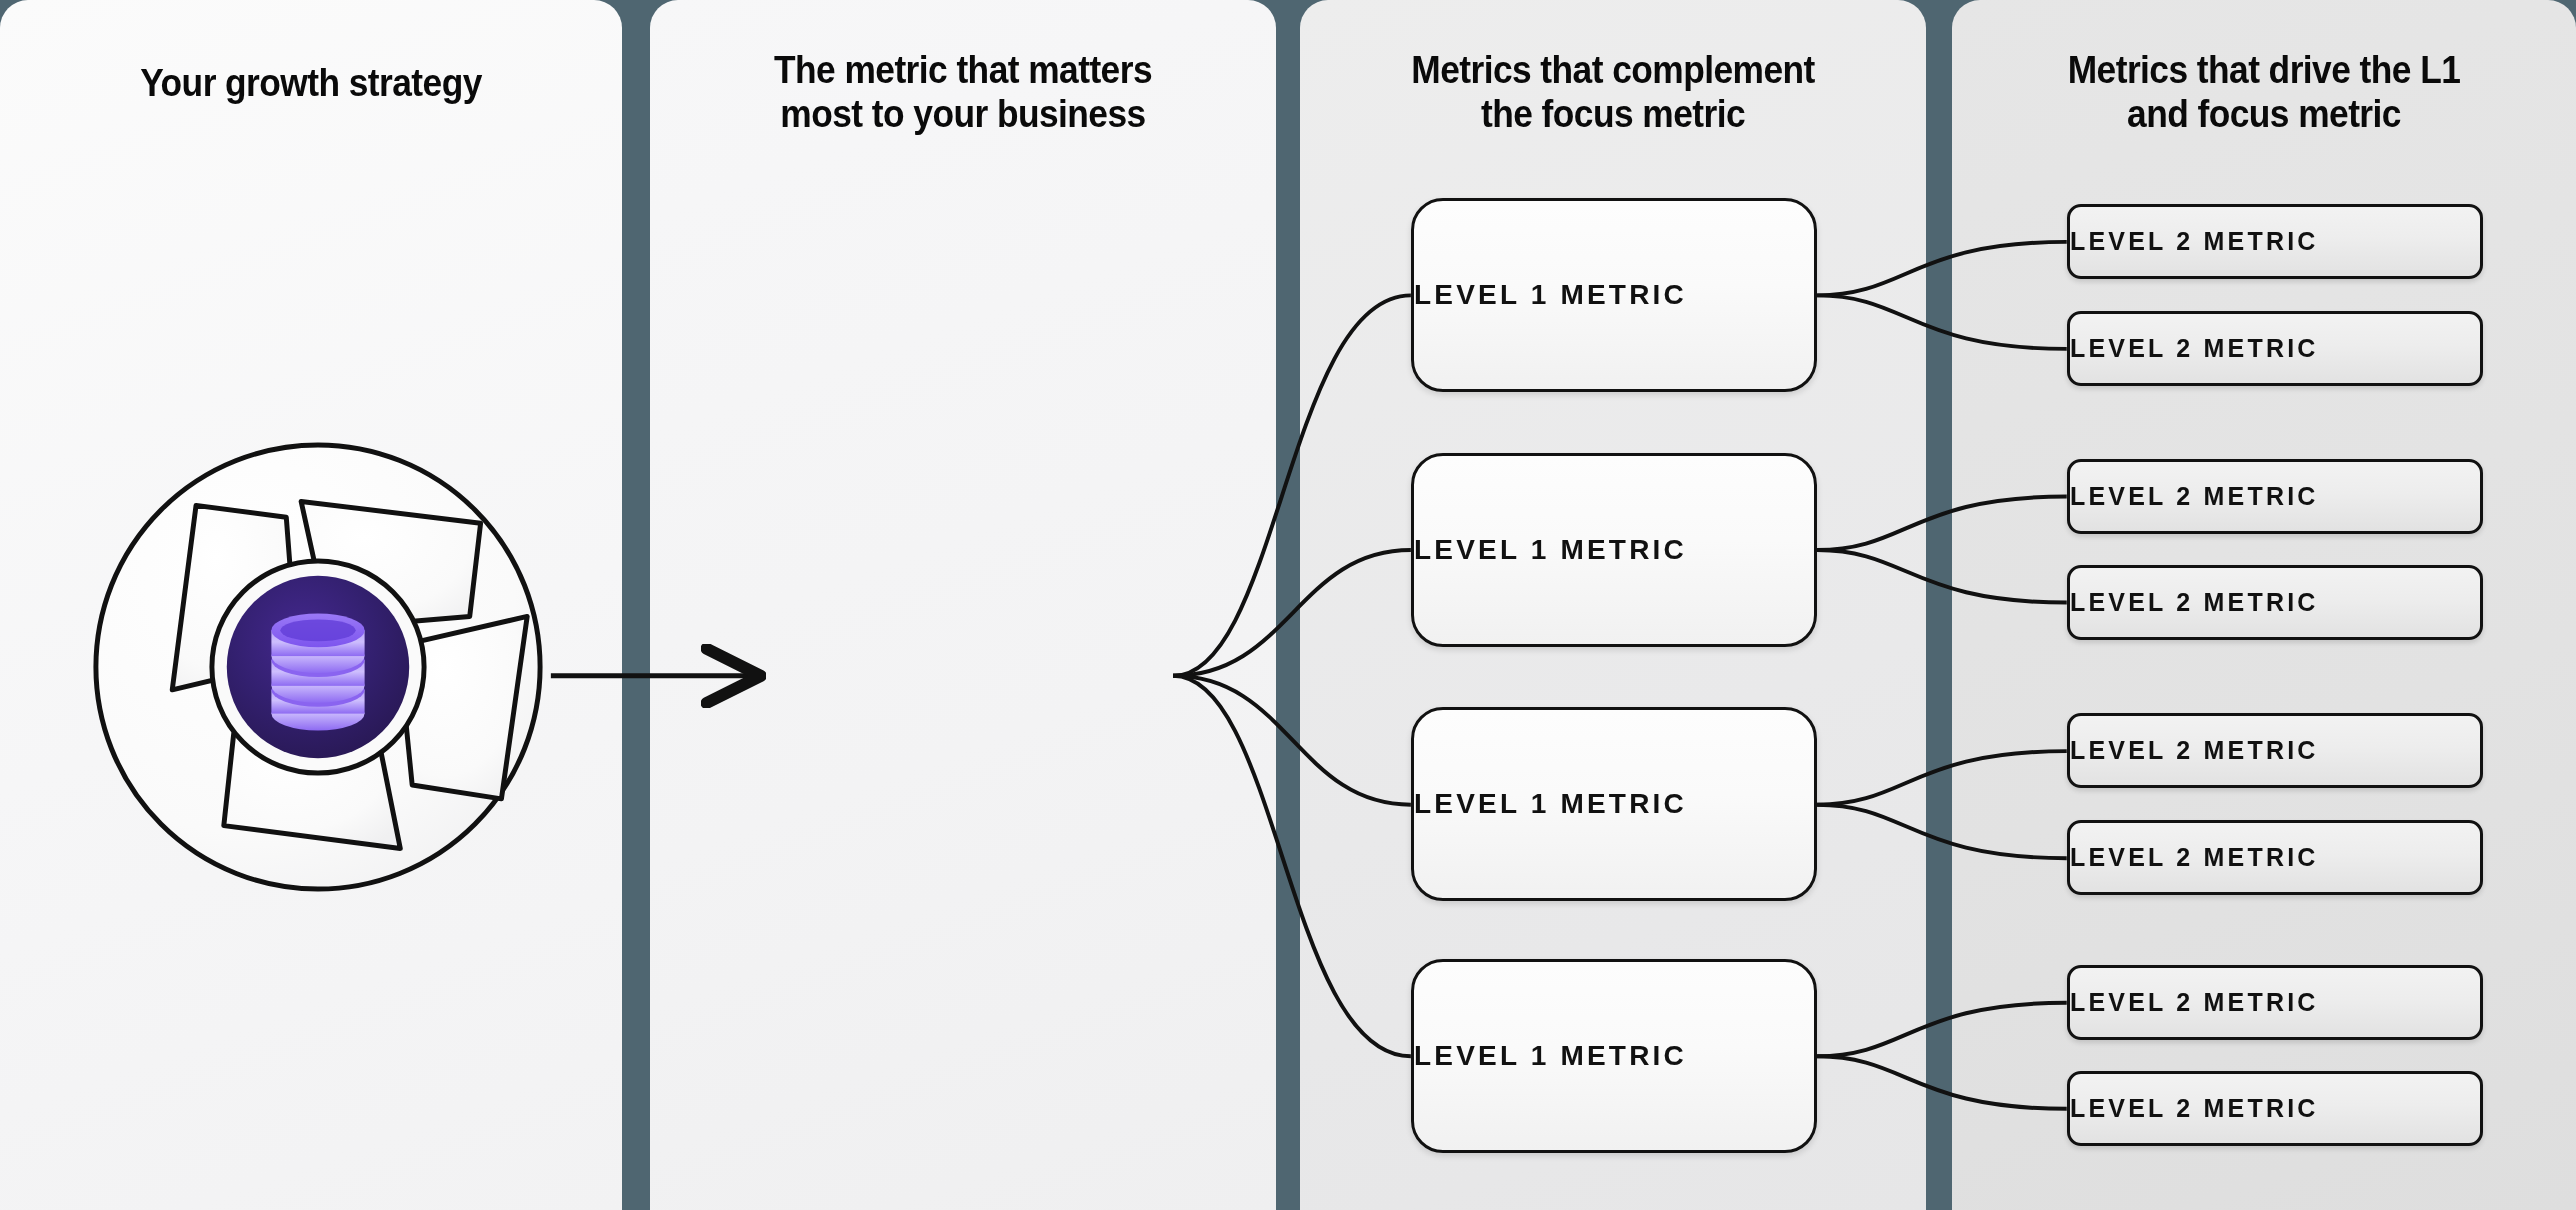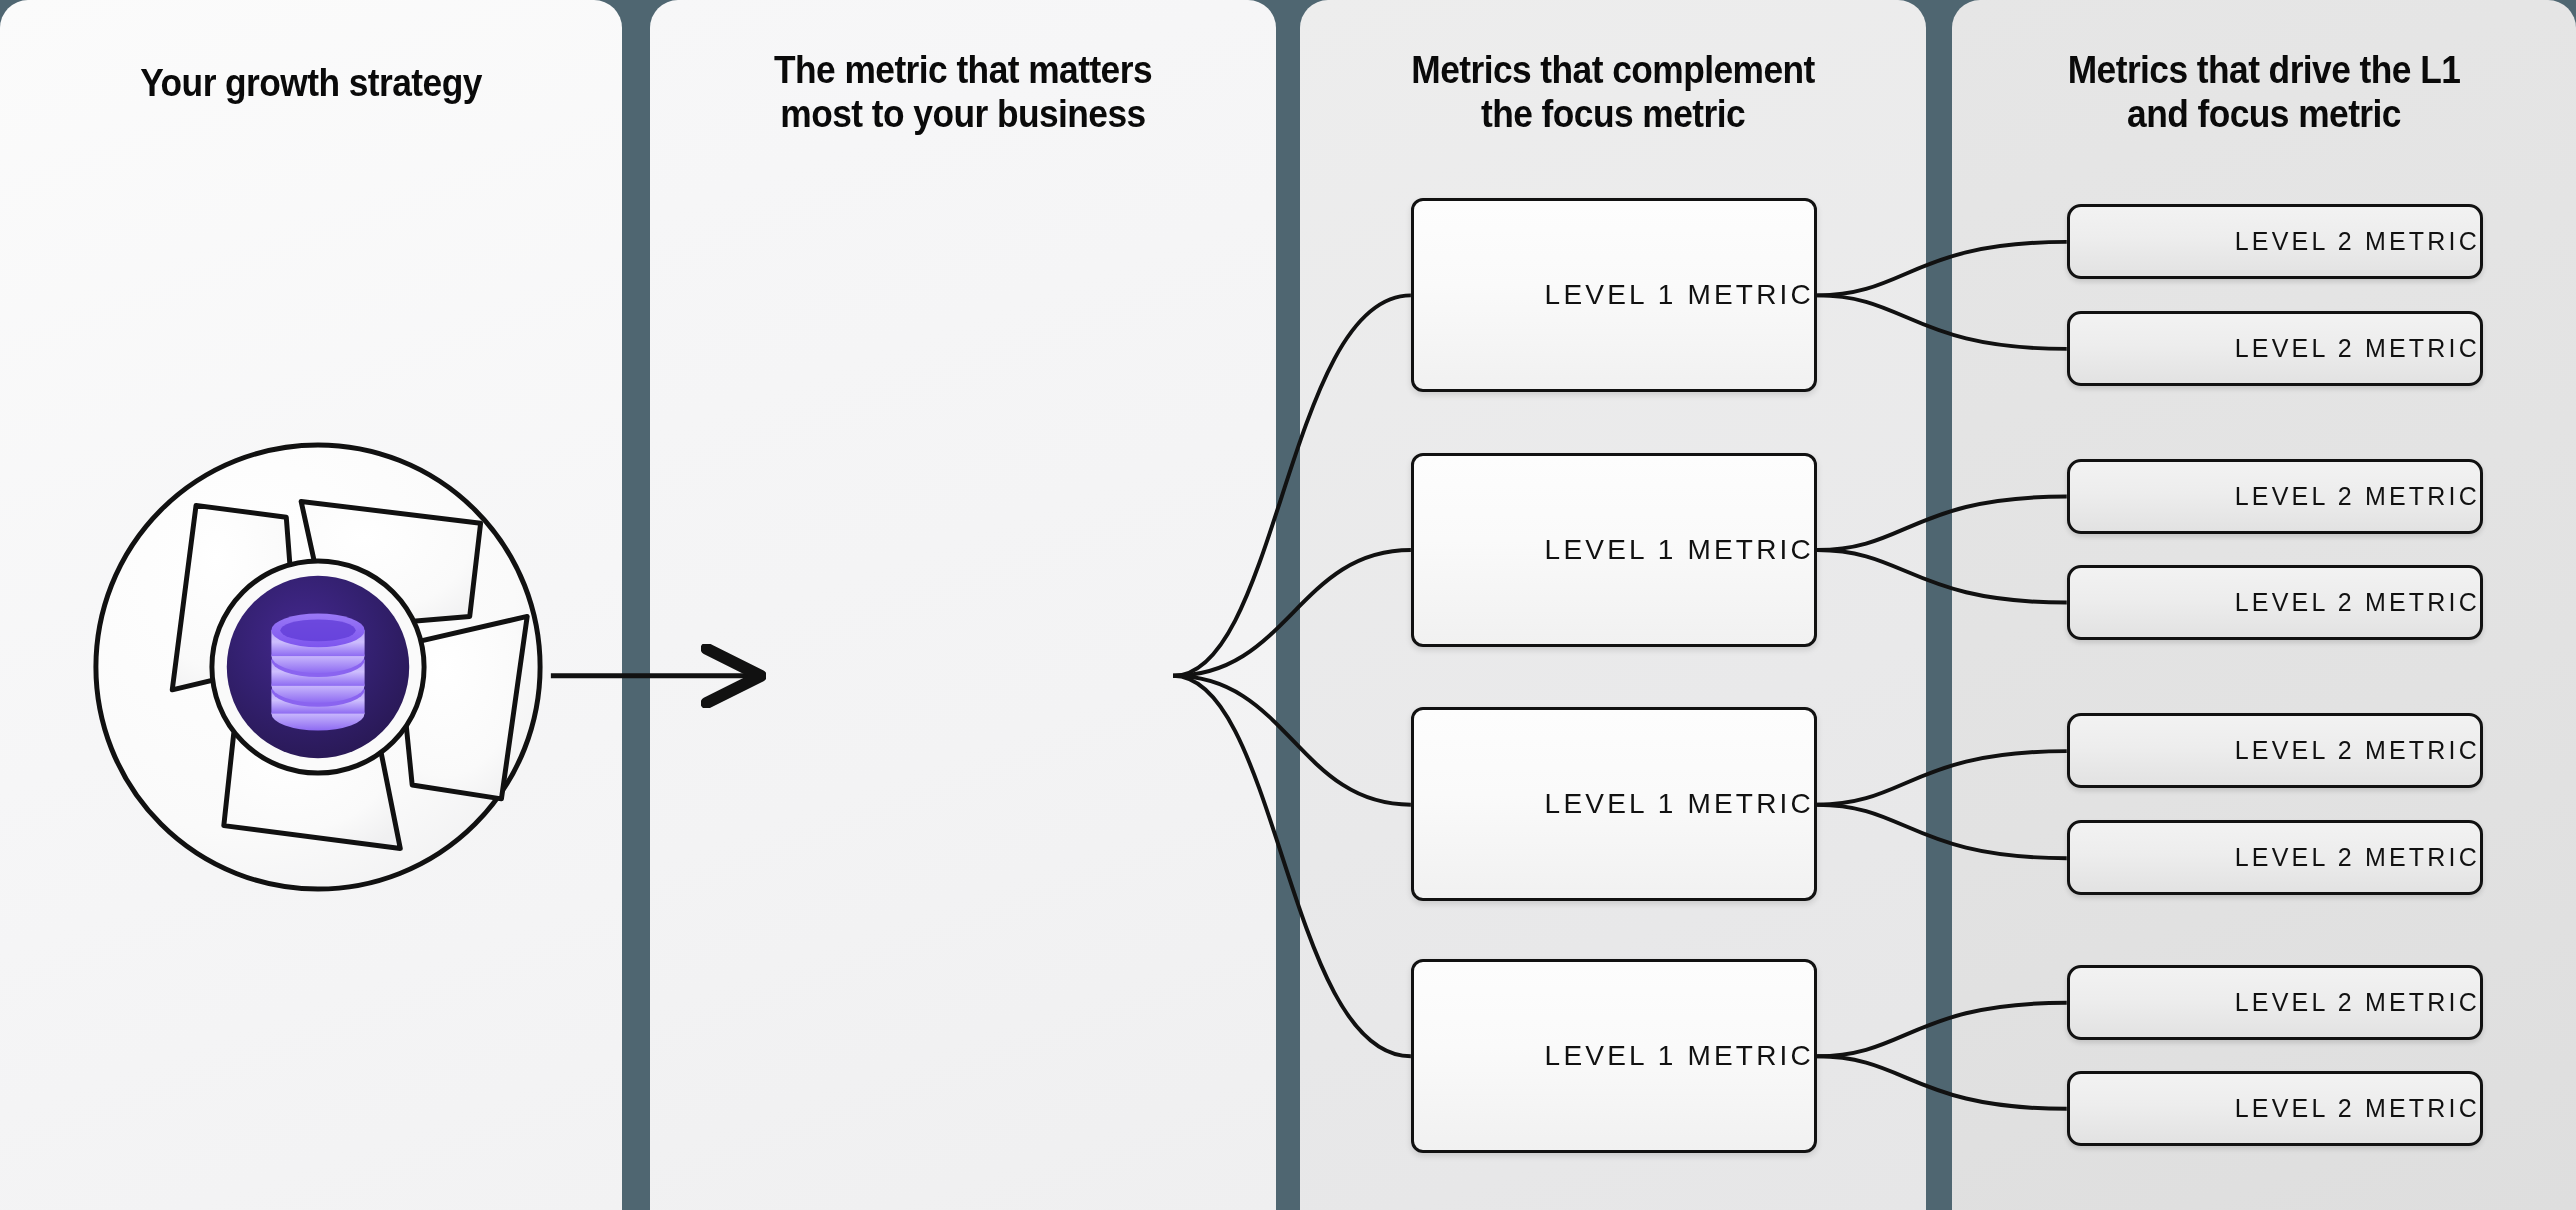--- a/index.html
+++ b/index.html
@@ -73,39 +73,39 @@
     pointer-events: none;
   }
 
   
   .node {
     position: absolute;
     box-sizing: border-box;
     border: 3px solid #111111;
     display: flex;
     align-items: center;
-    justify-content: flex-end;
+    justify-content: flex-start;
     color: #111111;
-    font-weight: 400;
+    font-weight: 700;
     letter-spacing: 3.2px;
     font-family: "Liberation Sans", sans-serif;
   }
 
   .node-focus {
     width: 410px;
     height: 183px;
     border-radius: 10px;
     font-size: 28px;
     background: linear-gradient(180deg,#FCFCFC 0%, #F9F9F9 40%, #EFEFEF 100%);
     box-shadow: 0 3px 6px rgba(0,0,0,0.13);
   }
   .node-l1 {
     width: 406px;
     height: 194px;
-    border-radius: 12px;
+    border-radius: 32px;
     font-size: 28px;
     background: linear-gradient(180deg,#FDFDFD 0%, #FAFAFA 45%, #F1F1F1 100%);
     box-shadow: 0 3px 6px rgba(0,0,0,0.13);
   }
   .node-l2 {
     width: 416px;
     height: 75px;
     border-radius: 14px;
     font-size: 25px;
     background: linear-gradient(180deg,#F2F2F2 0%, #EDEDED 45%, #E2E2E2 100%);

